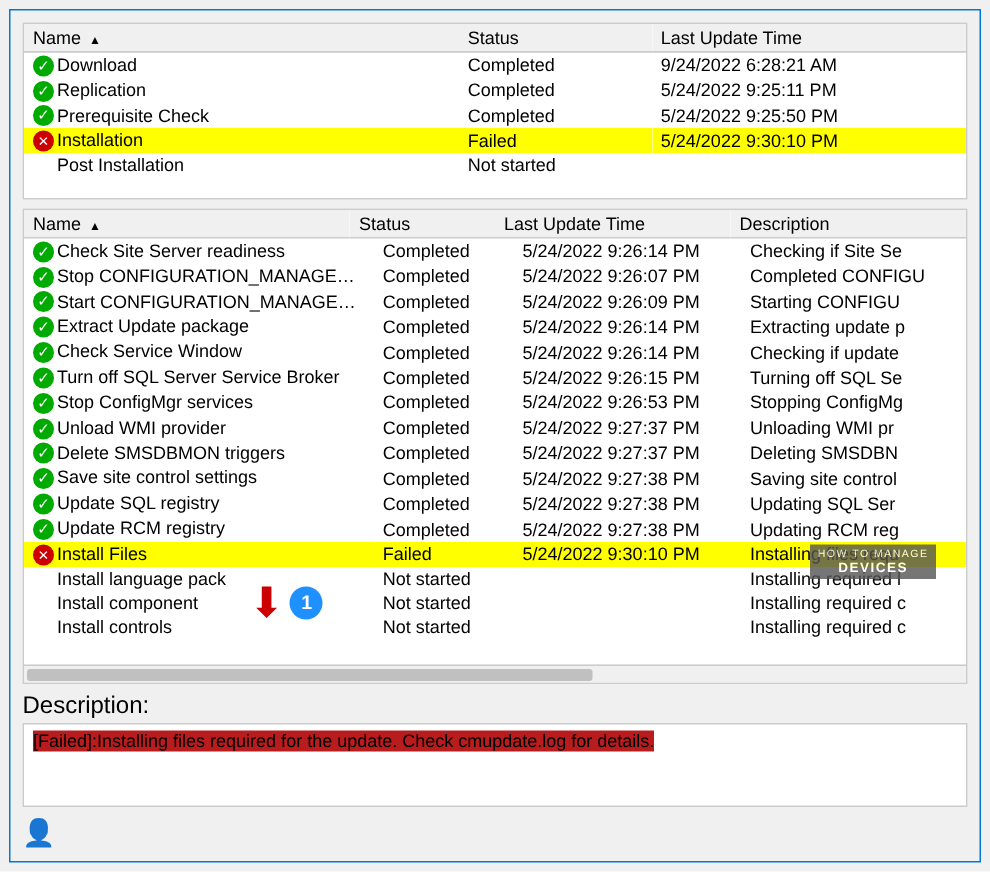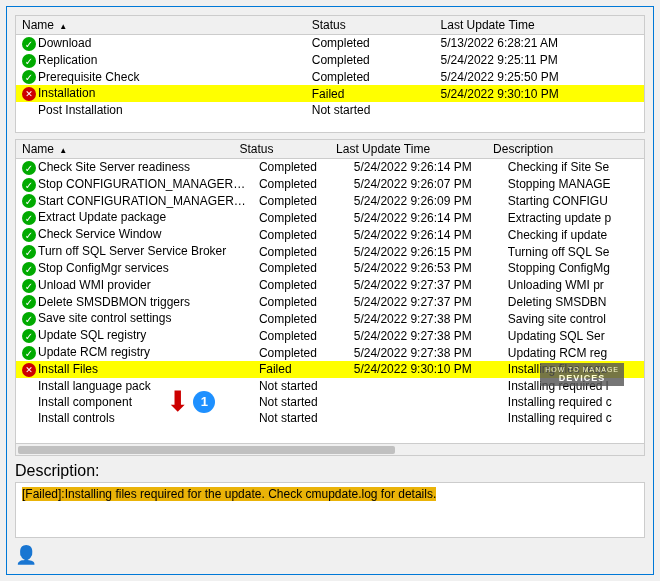--- a/index.html
+++ b/index.html
@@ -123,21 +123,21 @@
     }
     .description-box {
       background: white;
       border: 1px solid #ccc;
       height: 56px;
       padding: 4px 6px;
       font-size: 12px;
       overflow: hidden;
     }
     .description-error {
-      background: #eab308;
+      background: #b91c1c;
       color: #000;
     }
     .button-row {
       display: flex;
       justify-content: flex-end;
       align-items: center;
       gap: 6px;
       flex-shrink: 0;
     }
     .btn {
@@ -218,21 +218,21 @@
             <span class="sort-arrow">▲</span>
           </th>
           <th class="col-status">Status</th>
           <th class="col-update">Last Update Time</th>
         </tr>
       </thead>
       <tbody id="top-tbody">
       <tr>
       <td class="col-name"><span class="icon-ok"></span>Download</td>
       <td class="col-status">Completed</td>
-      <td class="col-update">5/13/2022 6:28:21 AM</td>
+      <td class="col-update">9/24/2022 6:28:21 AM</td>
     </tr>
           <tr>
       <td class="col-name"><span class="icon-ok"></span>Replication</td>
       <td class="col-status">Completed</td>
       <td class="col-update">5/24/2022 9:25:11 PM</td>
     </tr>
           <tr>
       <td class="col-name"><span class="icon-ok"></span>Prerequisite Check</td>
       <td class="col-status">Completed</td>
       <td class="col-update">5/24/2022 9:25:50 PM</td>
@@ -278,21 +278,21 @@
         <tr>
       <td class="col-name" style="overflow:hidden;text-overflow:ellipsis;max-width:200px;"><span class="icon-ok"></span>Check Site Server readiness</td>
       <td class="col-status">Completed</td>
       <td class="col-update">5/24/2022 9:26:14 PM</td>
       <td class="col-desc" style="overflow:hidden;text-overflow:ellipsis;max-width:130px;">Checking if Site Se</td>
     </tr>
             <tr>
       <td class="col-name" style="overflow:hidden;text-overflow:ellipsis;max-width:200px;"><span class="icon-ok"></span>Stop CONFIGURATION_MANAGER_UPDATE service</td>
       <td class="col-status">Completed</td>
       <td class="col-update">5/24/2022 9:26:07 PM</td>
-      <td class="col-desc" style="overflow:hidden;text-overflow:ellipsis;max-width:130px;">Stopping MANAGE</td>
+      <td class="col-desc" style="overflow:hidden;text-overflow:ellipsis;max-width:130px;">Completed CONFIGU</td>
     </tr>
             <tr>
       <td class="col-name" style="overflow:hidden;text-overflow:ellipsis;max-width:200px;"><span class="icon-ok"></span>Start CONFIGURATION_MANAGER_UPDATE service</td>
       <td class="col-status">Completed</td>
       <td class="col-update">5/24/2022 9:26:09 PM</td>
       <td class="col-desc" style="overflow:hidden;text-overflow:ellipsis;max-width:130px;">Starting CONFIGU</td>
     </tr>
             <tr>
       <td class="col-name" style="overflow:hidden;text-overflow:ellipsis;max-width:200px;"><span class="icon-ok"></span>Extract Update package</td>
       <td class="col-status">Completed</td>

